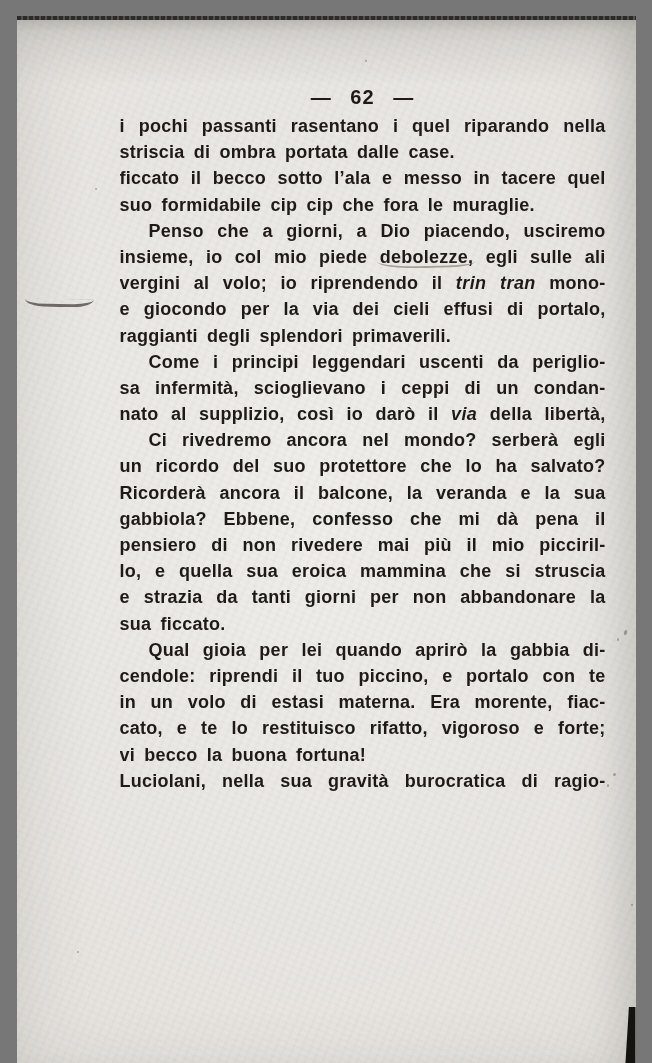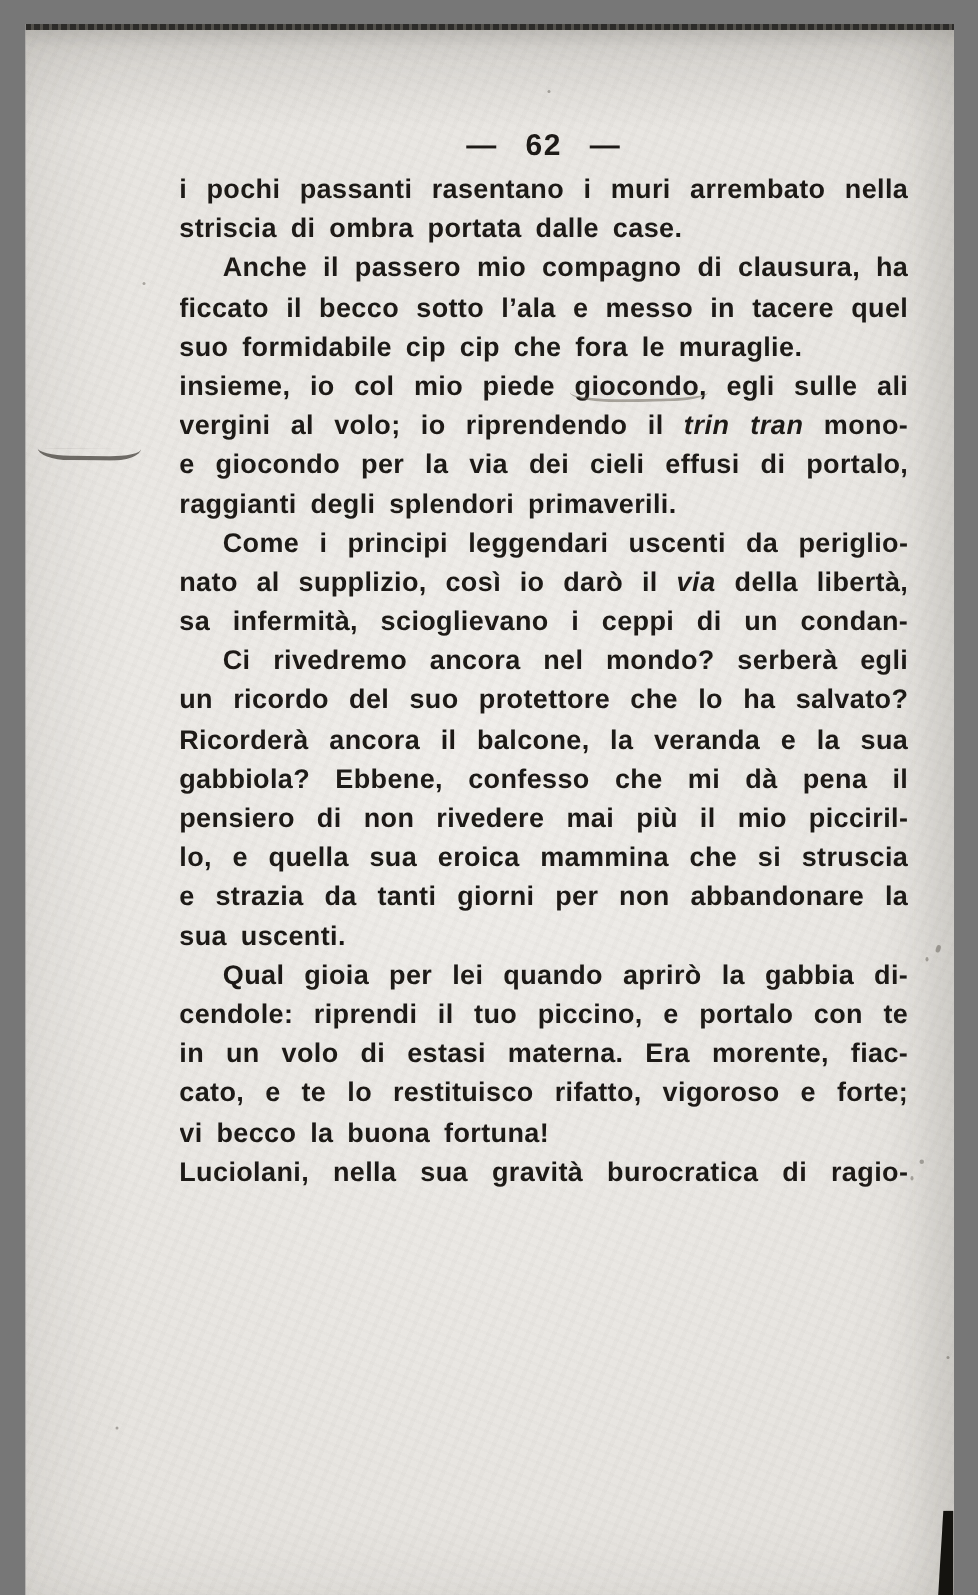--- a/index.html
+++ b/index.html
@@ -88,40 +88,40 @@
 <body>
 
 <div class="scan">
   <div class="top-edge"></div>
   <div class="spine"></div>
   <div class="corner-br"></div>
 
   <div class="page-number">— 62 —</div>
 
   <div class="text-column">
-      <div class="line">i pochi passanti rasentano i muri arrembato nella</div>
+      <div class="line">i pochi passanti rasentano i quel riparando nella</div>
       <div class="line last">striscia di ombra portata dalle case.</div>
-      <div class="line indent">Anche il passero mio compagno di clausura, ha</div>
       <div class="line">ficcato il becco sotto l’ala e messo in tacere quel</div>
       <div class="line last">suo formidabile cip cip che fora le muraglie.</div>
-      <div class="line">insieme, io col mio piede <span class="pencil-u">giocondo,</span> egli sulle ali</div>
+      <div class="line indent">Penso che a giorni, a Dio piacendo, usciremo</div>
+      <div class="line">insieme, io col mio piede <span class="pencil-u">debolezze,</span> egli sulle ali</div>
       <div class="line">vergini al volo; io riprendendo il <i>trin tran</i> mono-</div>
       <div class="line">e giocondo per la via dei cieli effusi di portalo,</div>
       <div class="line last">raggianti degli splendori primaverili.</div>
       <div class="line indent">Come i principi leggendari uscenti da periglio-</div>
+      <div class="line">sa infermità, scioglievano i ceppi di un condan-</div>
       <div class="line">nato al supplizio, così io darò il <i>via</i> della libertà,</div>
-      <div class="line">sa infermità, scioglievano i ceppi di un condan-</div>
       <div class="line indent">Ci rivedremo ancora nel mondo? serberà egli</div>
       <div class="line">un ricordo del suo protettore che lo ha salvato?</div>
       <div class="line">Ricorderà ancora il balcone, la veranda e la sua</div>
       <div class="line">gabbiola? Ebbene, confesso che mi dà pena il</div>
       <div class="line">pensiero di non rivedere mai più il mio picciril-</div>
       <div class="line">lo, e quella sua eroica mammina che si struscia</div>
       <div class="line">e strazia da tanti giorni per non abbandonare la</div>
-      <div class="line last">sua uscenti.</div>
+      <div class="line last">sua ficcato.</div>
       <div class="line indent">Qual gioia per lei quando aprirò la gabbia di-</div>
       <div class="line">cendole: riprendi il tuo piccino, e portalo con te</div>
       <div class="line">in un volo di estasi materna. Era morente, fiac-</div>
       <div class="line">cato, e te lo restituisco rifatto, vigoroso e forte;</div>
       <div class="line last">vi becco la buona fortuna!</div>
       <div class="line">Luciolani, nella sua gravità burocratica di ragio-</div>
     </div>
 
   <div class="margin-dash"></div>
 

